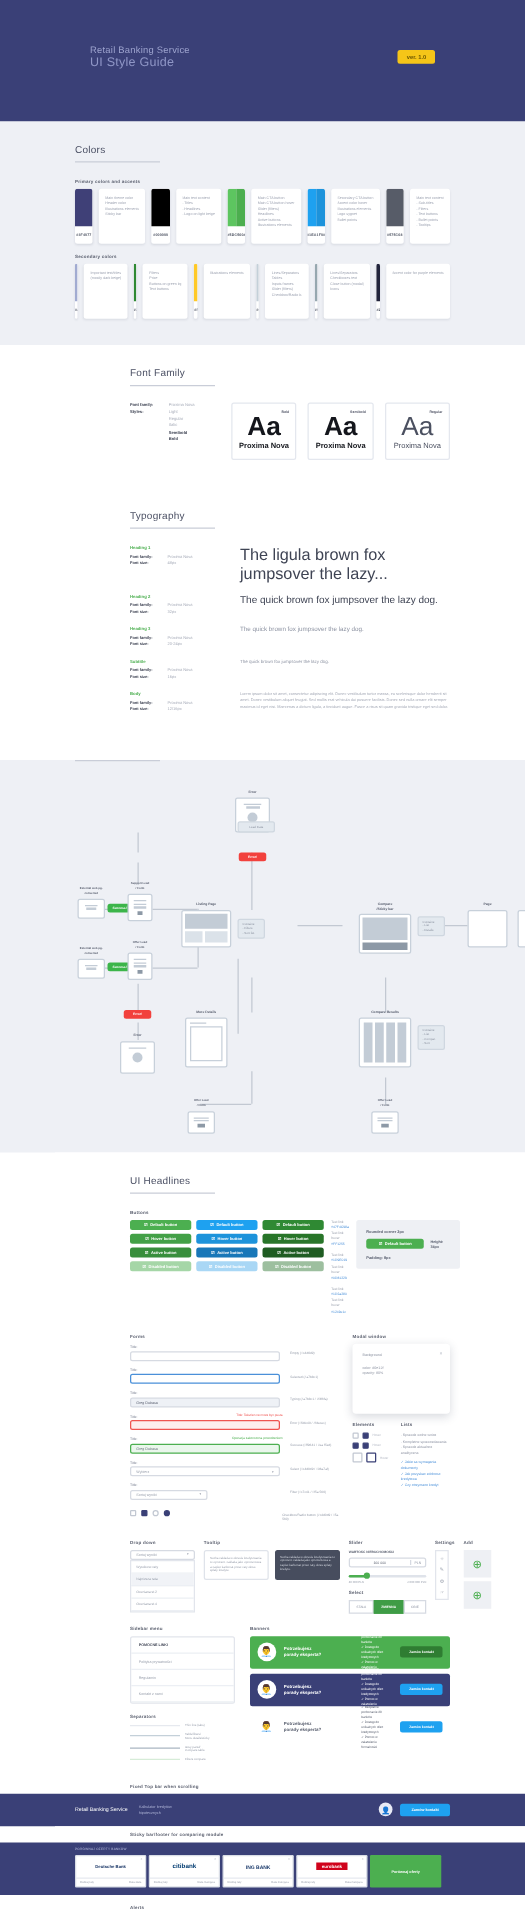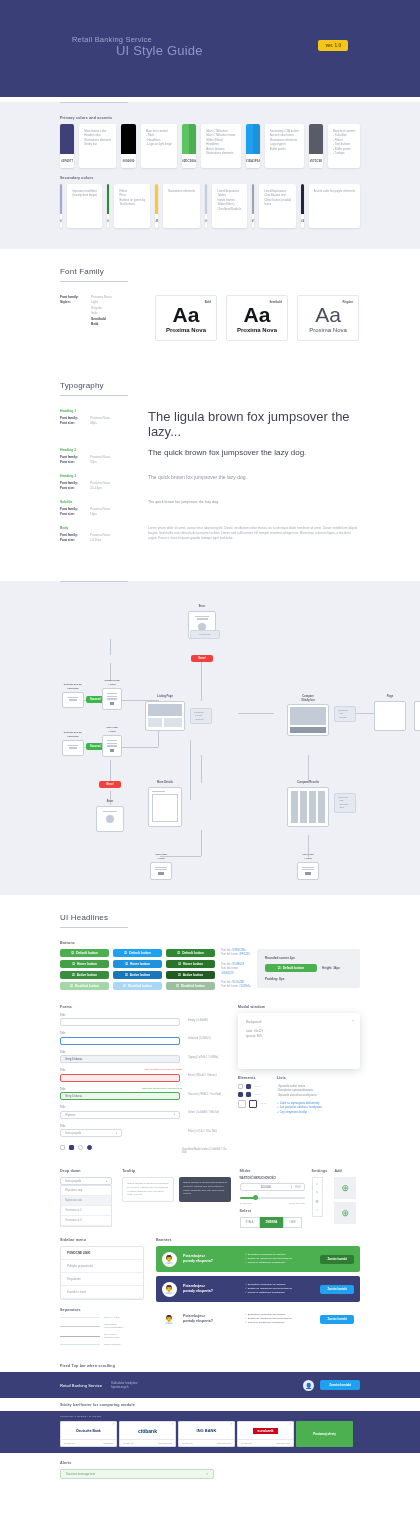--- a/index.html
+++ b/index.html
@@ -7,30 +7,30 @@
     width:420px; height:1529px; background:#ffffff;
     font-family:"Liberation Sans", sans-serif; color:#3d4250;
     overflow:hidden;
   }
   .page { width:420px; position:relative; }
 
   
   .header { height:97px; background:#3a4077; position:relative; }
   .header-titles { position:absolute; left:72px; top:34px; }
   .header-titles .t1 { font-size:7.5px; color:#9ea4cf; letter-spacing:.2px; line-height:11px;}
-  .header-titles .t2 { font-size:13px; color:#8f96c6; letter-spacing:.2px; line-height:11px;margin-left:44px;}
+  .header-titles .t2 { font-size:10px; color:#8f96c6; letter-spacing:.2px; line-height:11px;}
   .ver-badge {
     position:absolute; right:72px; top:40px; background:#f5c518; color:#6b5600;
     font-size:4.6px; font-weight:bold; padding:3px 7px; border-radius:2px;
   }
 
   
   .sec { padding:0 60px; }
   .sec-grey { background:#eef0f5; }
-  .sec-white { background:#ffffff; }
+  .sec-white { background:#ffffff;margin-left:44px; }
   .sec-title { font-size:8px; color:#4a4f63; padding-top:18px; letter-spacing:.2px;}
   .sec-rule { width:68px; height:1px; background:#c9cdd8; margin:5px 0 13px; }
   .sublabel { font-size:3.6px; color:#5c6170; font-weight:bold; margin-bottom:4px; letter-spacing:.2px;}
 
   
   .swatch-row { display:flex; gap:5px; margin-bottom:5px; }
   .sw-card {
     width:46px; background:#fff; border-radius:2px; box-shadow:0 1px 2px rgba(40,50,80,.13);
     overflow:hidden;
   }
@@ -175,20 +175,21 @@
 
   <div class="header">
     <div class="header-titles">
       <div class="t1">Retail Banking Service</div>
       <div class="t2">UI Style Guide</div>
     </div>
     <div class="ver-badge">ver. 1.0</div>
   </div>
 
   <div class="sec sec-grey" style="padding-bottom:16px;">
+    <div class="sec-title">Colors</div>
     <div class="sec-rule"></div>
     <div class="sublabel">Primary colors and accents</div>
     <div class="swatch-row" id="primary-row">
         <div class="sw-card">
           <div class="sw-colors">
             <div style="background: rgb(63, 64, 119);"></div>
           </div>
           <div class="sw-hexes">
             <span>#3F4077</span>
           </div>

